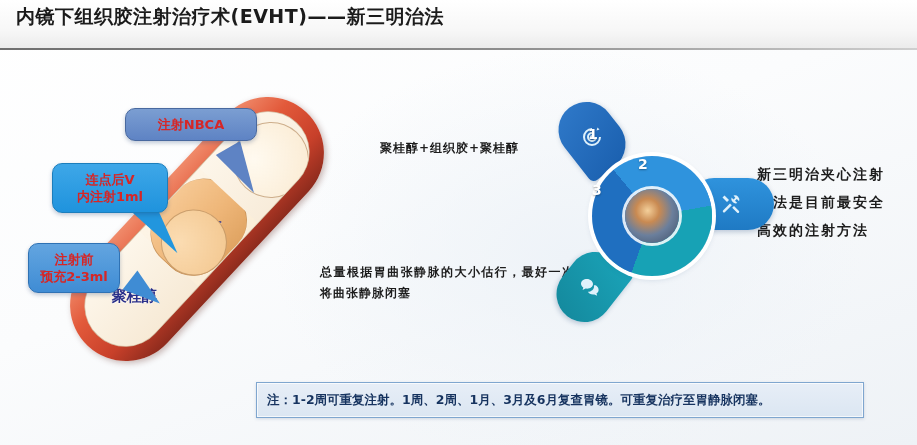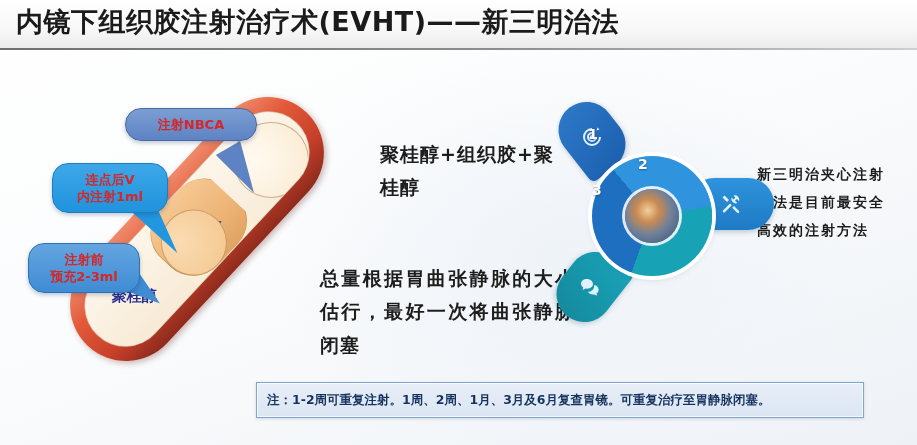--- a/index.html
+++ b/index.html
@@ -19,21 +19,21 @@
   .title-bar{
     position:absolute;left:0;top:0;width:917px;height:49px;
     background:linear-gradient(180deg,#ffffff 0%,#f7f7f7 62%,#ebebeb 100%);
   }
   .title-rule{
     position:absolute;left:0;top:48px;width:917px;height:2px;
     background:linear-gradient(90deg,#6f6f6f 0%,#8d8d8d 55%,#cfcfcf 100%);
   }
   .title-text{
     position:absolute;left:16px;top:4px;
-    font-size:27px;font-weight:bold;color:#1b1b1b;
+    font-size:19px;font-weight:bold;color:#1b1b1b;
     letter-spacing:.5px;white-space:nowrap;
     font-family:"DejaVu Sans","Liberation Sans",sans-serif;
   }
 
   
   .vessel-wrap{
     position:absolute;left:55px;top:118px;width:330px;height:270px;
   }
   .vessel{
     position:absolute;left:-18px;top:55px;
@@ -74,54 +74,54 @@
     position:absolute;border-radius:50%;
     border:1px solid rgba(160,110,60,.5);
   }
   .bub1{right:6px;top:9px;width:74px;height:74px;
     background:radial-gradient(circle at 35% 32%,#fffaf0,#fae9cf);}
   .bub2{left:100px;top:14px;width:64px;height:64px;
     background:radial-gradient(circle at 35% 32%,#fbdcb2,#f2c58c);}
 
   
   .callout{
-    position:absolute;border-radius:16px;
+    position:absolute;border-radius:10px;
     text-align:center;line-height:1.32;
     font-size:13px;font-weight:bold;
     padding:7px 9px;box-sizing:border-box;
     box-shadow:0 2px 4px rgba(30,60,110,.28);
   }
   .callout .l{display:block;white-space:nowrap;}
   .c1{left:125px;top:108px;width:132px;
      background:linear-gradient(180deg,#7b9ed2,#5e83c4);
      color:#d62626;border:1px solid #49699f;}
   .c2{left:52px;top:163px;width:116px;
      background:linear-gradient(180deg,#3ea7e8,#1f93dd);
      color:#d62626;border:1px solid #1c7ebc;}
-  .c3{left:28px;top:243px;width:112px;
+  .c3{left:28px;top:243px;width:92px;
      background:linear-gradient(180deg,#63a5e0,#3f8cd4);
      color:#d62626;border:1px solid #2f72b4;}
   .tail{position:absolute;width:0;height:0;}
   .t1{left:214px;top:148px;
      border-left:14px solid transparent;border-right:14px solid transparent;
      border-top:52px solid #5e83c4;
      transform:rotate(-30deg);transform-origin:top center;}
   .t2{left:128px;top:203px;
      border-left:13px solid transparent;border-right:13px solid transparent;
      border-top:62px solid #2296de;
      transform:rotate(-36deg);transform-origin:top center;}
   .t3{left:118px;top:280px;
      border-left:12px solid transparent;border-right:12px solid transparent;
      border-top:38px solid #3f8cd4;
      transform:rotate(-52deg);transform-origin:top center;}
 
   
   .ctext{
     position:absolute;color:#1d1d1d;font-weight:bold;
-    font-size:19px;line-height:1.75;letter-spacing:1px;
+    font-size:12px;line-height:1.75;letter-spacing:1px;
   }
   .ctext-1{left:380px;top:138px;width:175px;}
   .ctext-2{left:320px;top:262px;width:255px;text-align:justify;}
   .ctext-3{left:757px;top:160px;width:130px;
     font-size:14px;line-height:2.0;letter-spacing:2px;color:#1d1d1d;}
 
   
   .wheel{position:absolute;left:560px;top:100px;width:215px;height:230px;}
   .pill{
     position:absolute;border-radius:26px;

